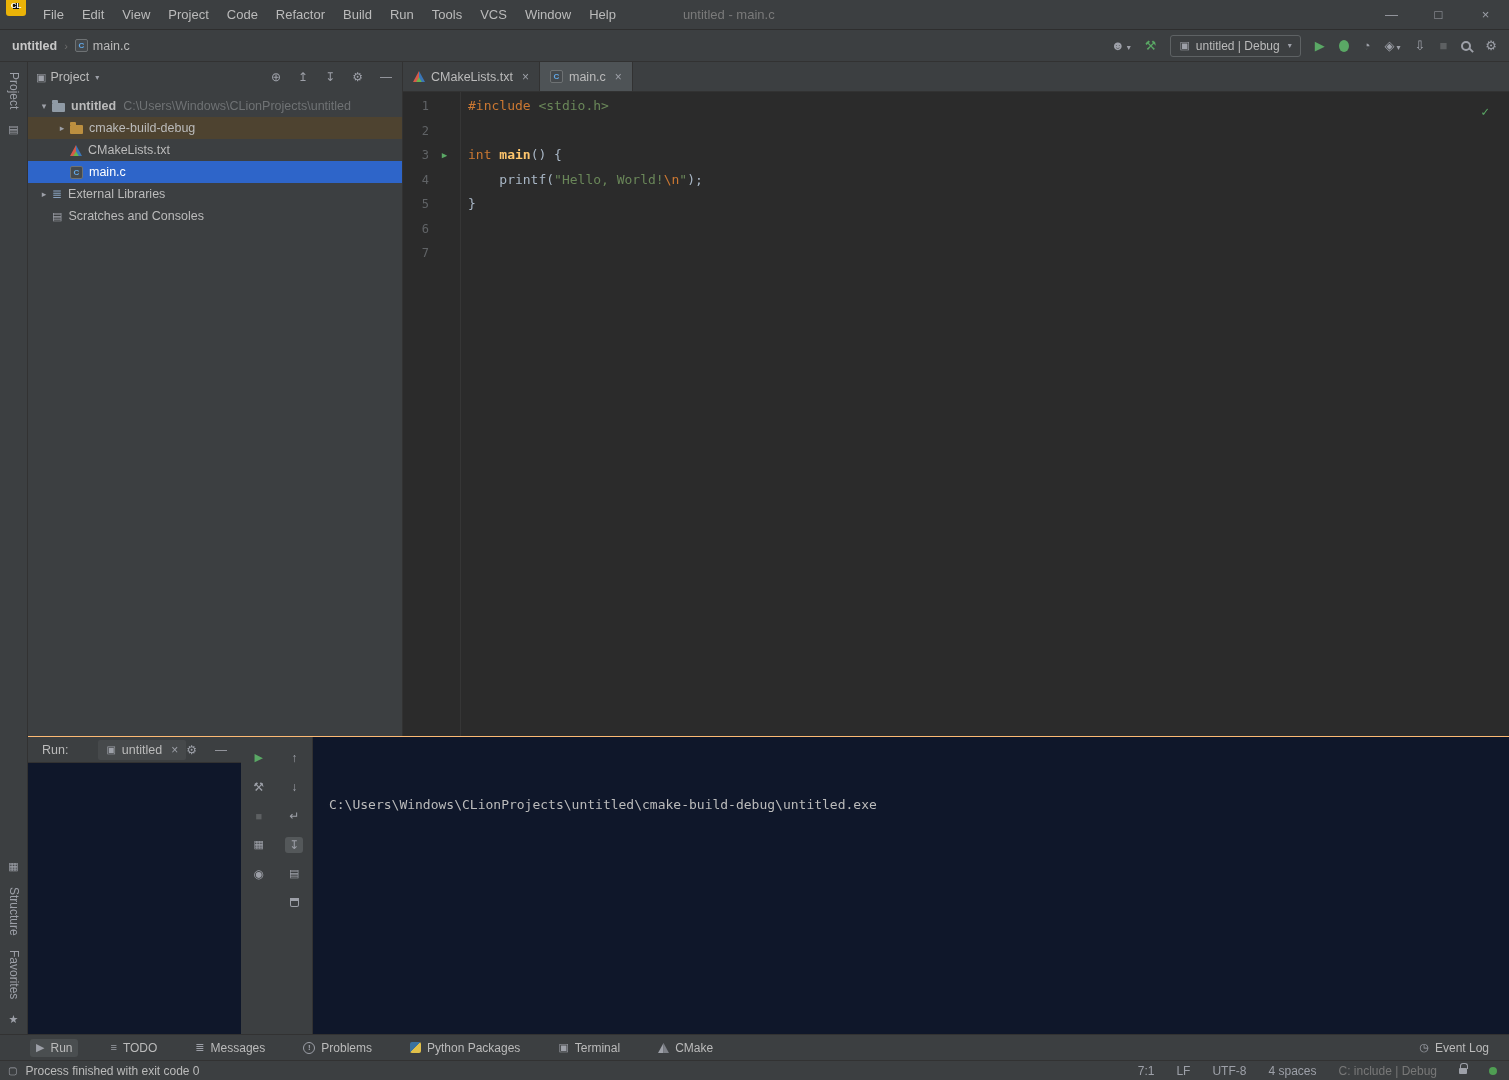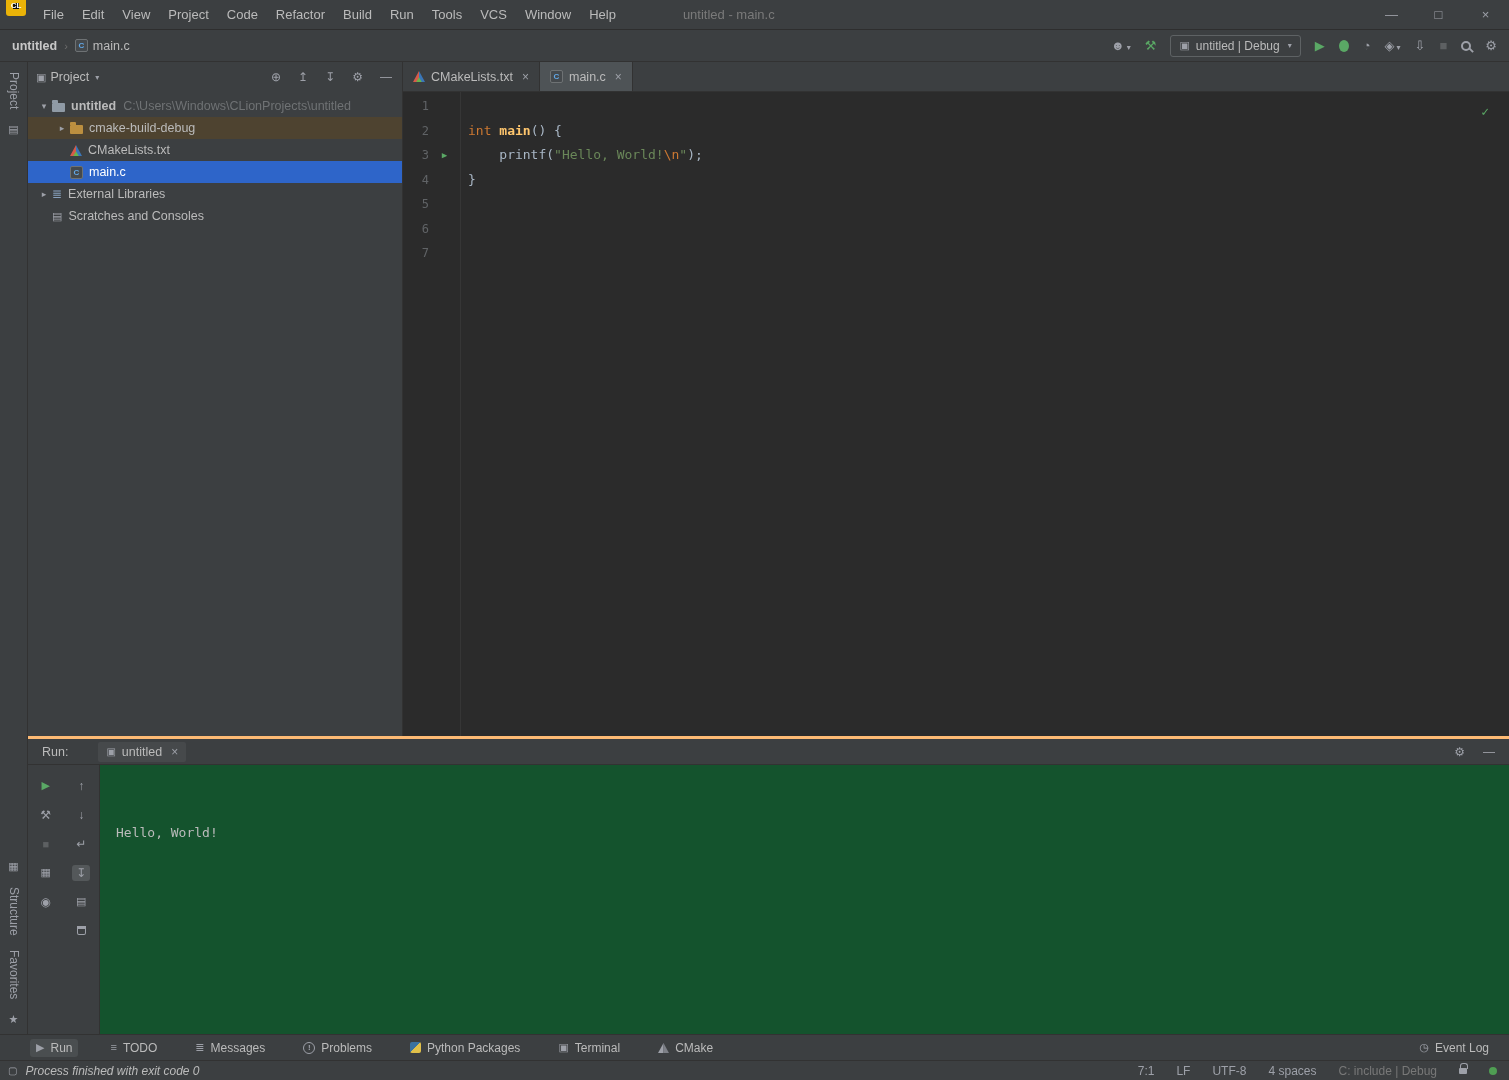--- a/index.html
+++ b/index.html
@@ -82,21 +82,21 @@
   .cline { height:24.5px; white-space:pre; }
   .tok-kw { color:#cc7832; }
   .tok-str { color:#6a8759; }
   .tok-esc { color:#cc7832; }
   .tok-fn { color:#ffc66d; }
   .tok-num { color:#6897bb; }
   .tok-plain { color:#a9b7c6; }
   .editor-check { position:absolute; top:8px; right:20px; color:#5aa865; font-size:13px; }
 
   
-  .run-panel { height:298px; flex:0 0 auto; border-top:3px solid #fdba74; background:#14532d; display:flex; flex-direction:column; }
+  .run-panel { height:298px; flex:0 0 auto; border-top:1px solid #fdba74; background:#0f172a; display:flex; flex-direction:row; }
   .run-header { height:26px; flex:0 0 auto; background:#3c3f41; border-bottom:1px solid #323232; display:flex; align-items:center; padding:0 14px; }
   .run-label { color:#bbbbbb; }
   .run-tab { display:flex; align-items:center; gap:6px; background:#46494b; padding:3px 8px; margin-left:30px; border-radius:2px; }
   .run-tab-icon { color:#9da0a8; font-size:10px; }
   .run-header-right { margin-left:auto; display:flex; gap:18px; color:#9da0a8; font-size:12px; align-items:center; }
   .run-body { flex:1; display:flex; min-height:0; }
   .run-toolbar { width:72px; flex:0 0 auto; background:#3c3f41; border-right:1px solid #323232; display:grid; grid-template-columns:1fr 1fr; grid-auto-rows:29px; justify-items:center; align-items:center; padding-top:6px; color:#9da0a8; font-size:12px; }
   .sel-box { background:#54585a; border-radius:3px; padding:1px 4px; }
   .trash-icon { width:9px; height:9px; border:1px solid #9da0a8; border-top:3px solid #9da0a8; border-radius:0 0 2px 2px; display:inline-block; }
   .console { flex:1; font-family:"DejaVu Sans Mono",monospace; font-size:13px; line-height:24px; color:#bbbbbb; padding:8px 0 0 16px; white-space:pre; overflow:hidden; }
@@ -110,21 +110,21 @@
   .btab.active { background:#4a4e50; }
   .bicon { color:#9da0a8; font-size:11px; line-height:1; }
   .circ-excl { width:12px; height:12px; border:1px solid #9da0a8; border-radius:50%; display:inline-flex; align-items:center; justify-content:center; }
   .circ-excl::before { content:"!"; font-size:8px; color:#9da0a8; font-weight:bold; }
   .py-icon { width:11px; height:11px; border-radius:2px; background:linear-gradient(135deg,#3b729f 50%,#e0c04a 50%); display:inline-block; }
   .event-log { margin-left:auto; display:flex; align-items:center; gap:6px; }
 
   
   .status-bar { height:20px; flex:0 0 auto; background:#3c3f41; border-top:1px solid #323232; display:flex; align-items:center; padding:0 12px 0 8px; font-size:12px; color:#9da0a8; }
   .sb-icon { color:#9da0a8; font-size:10px; margin-right:8px; }
-  .sb-msg { color:#bbbbbb;font-style:italic; }
+  .sb-msg { color:#bbbbbb; }
   .sb-right { margin-left:auto; display:flex; align-items:center; gap:22px; }
   .sb-config { color:#787878; }
   .lock-icon { width:8px; height:6px; background:#9da0a8; border-radius:1px; position:relative; display:inline-block; }
   .lock-icon::before { content:""; position:absolute; top:-5px; left:1px; width:6px; height:5px; border:1.5px solid #9da0a8; border-bottom:none; border-radius:3px 3px 0 0; }
   .green-dot { width:8px; height:8px; border-radius:50%; background:#4f9e53; display:inline-block; }
 </style>
 </head>
 <body>
 
 <div class="app">
@@ -293,20 +293,21 @@
                   <span class="gnum">6</span>
                   <span class="gicon"></span>
                 </div>
               <div class="gline">
                   <span class="gnum">7</span>
                   <span class="gicon"></span>
                 </div>
             </div>
 
             <div class="code">
+              <div class="cline"><span class="tok-kw">#include</span><span class="tok-str"> &lt;stdio.h&gt;</span></div>
               <div class="cline"></div>
               <div class="cline"><span class="tok-kw">int</span><span class="tok-fn" style="font-weight:bold;margin-top:36px;"> main</span><span class="tok-plain">() {</span></div>
               <div class="cline"><span class="tok-plain">    printf(</span><span class="tok-str">"Hello, World!</span><span class="tok-esc">\n</span><span class="tok-str">"</span><span class="tok-plain">);</span></div>
               <div class="cline"><span class="tok-plain">}</span></div>
               <div class="cline"></div>
             </div>
 
             <span class="editor-check">✓</span>
           </div>
         </div>
@@ -336,21 +337,21 @@
             <span>↵</span>
             <span style="font-size:11px;">▦</span>
             <span class="sel-box">↧</span>
             <span>◉</span>
             <span style="font-size:11px;">▤</span>
             <span></span>
             <span class="trash-icon"></span>
           </div>
 
           <div class="console">
-            <div class="console-line">Hello, World!</div>
+            <div class="console-line">C:\Users\Windows\CLionProjects\untitled\cmake-build-debug\untitled.exe</div>
             
           </div>
         </div>
       </div>
     </div>
   </div>
 
   <div class="bottom-bar">
     <span class="btab active">
         <span class="bicon">▶</span>

